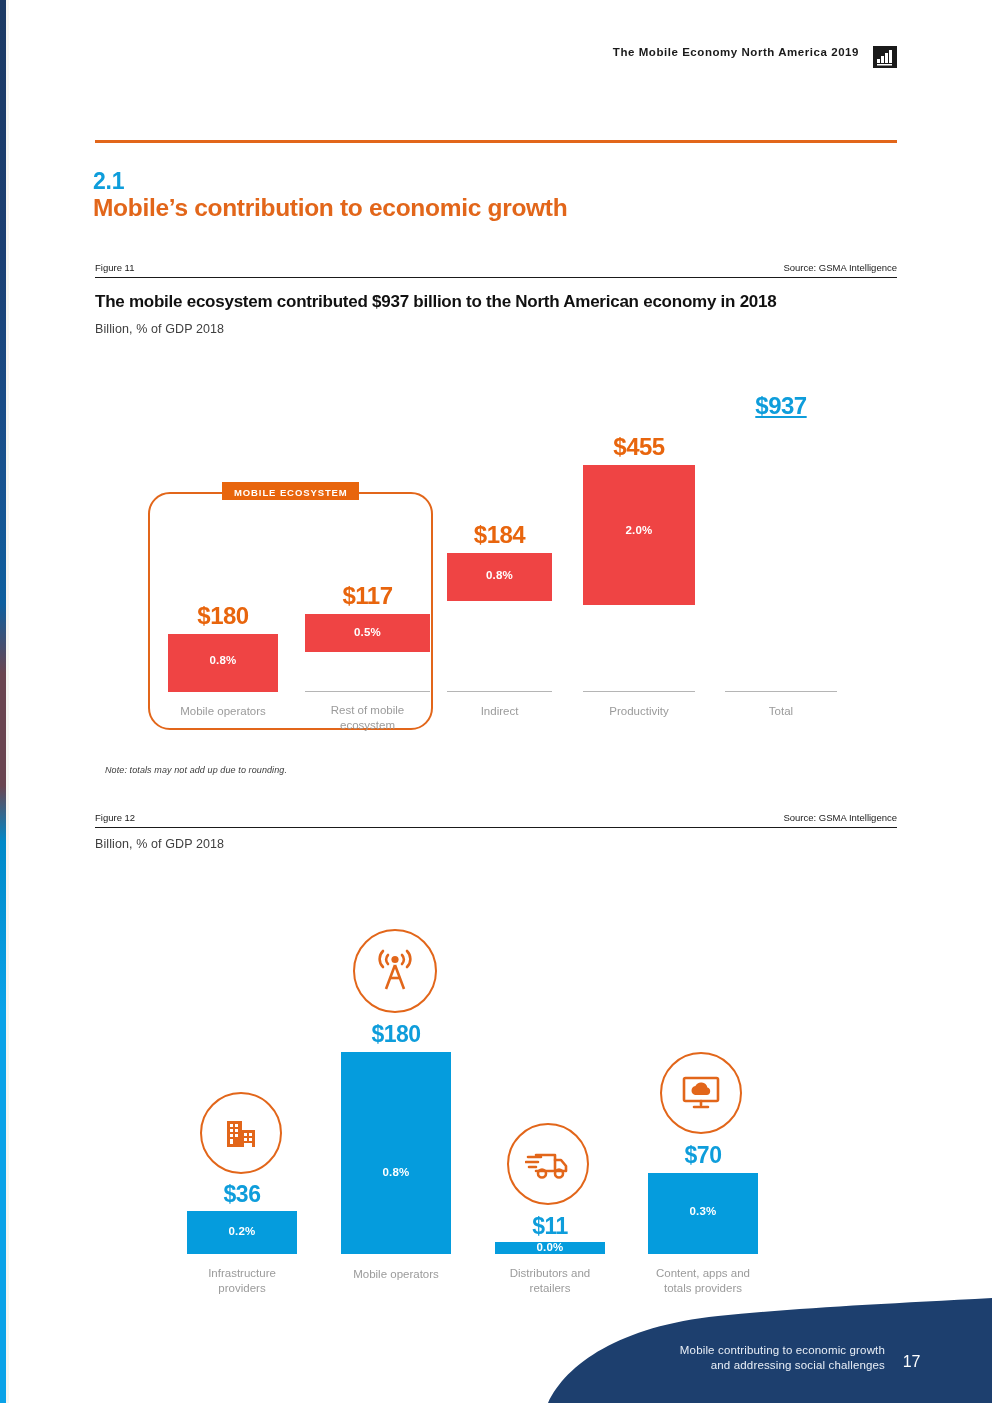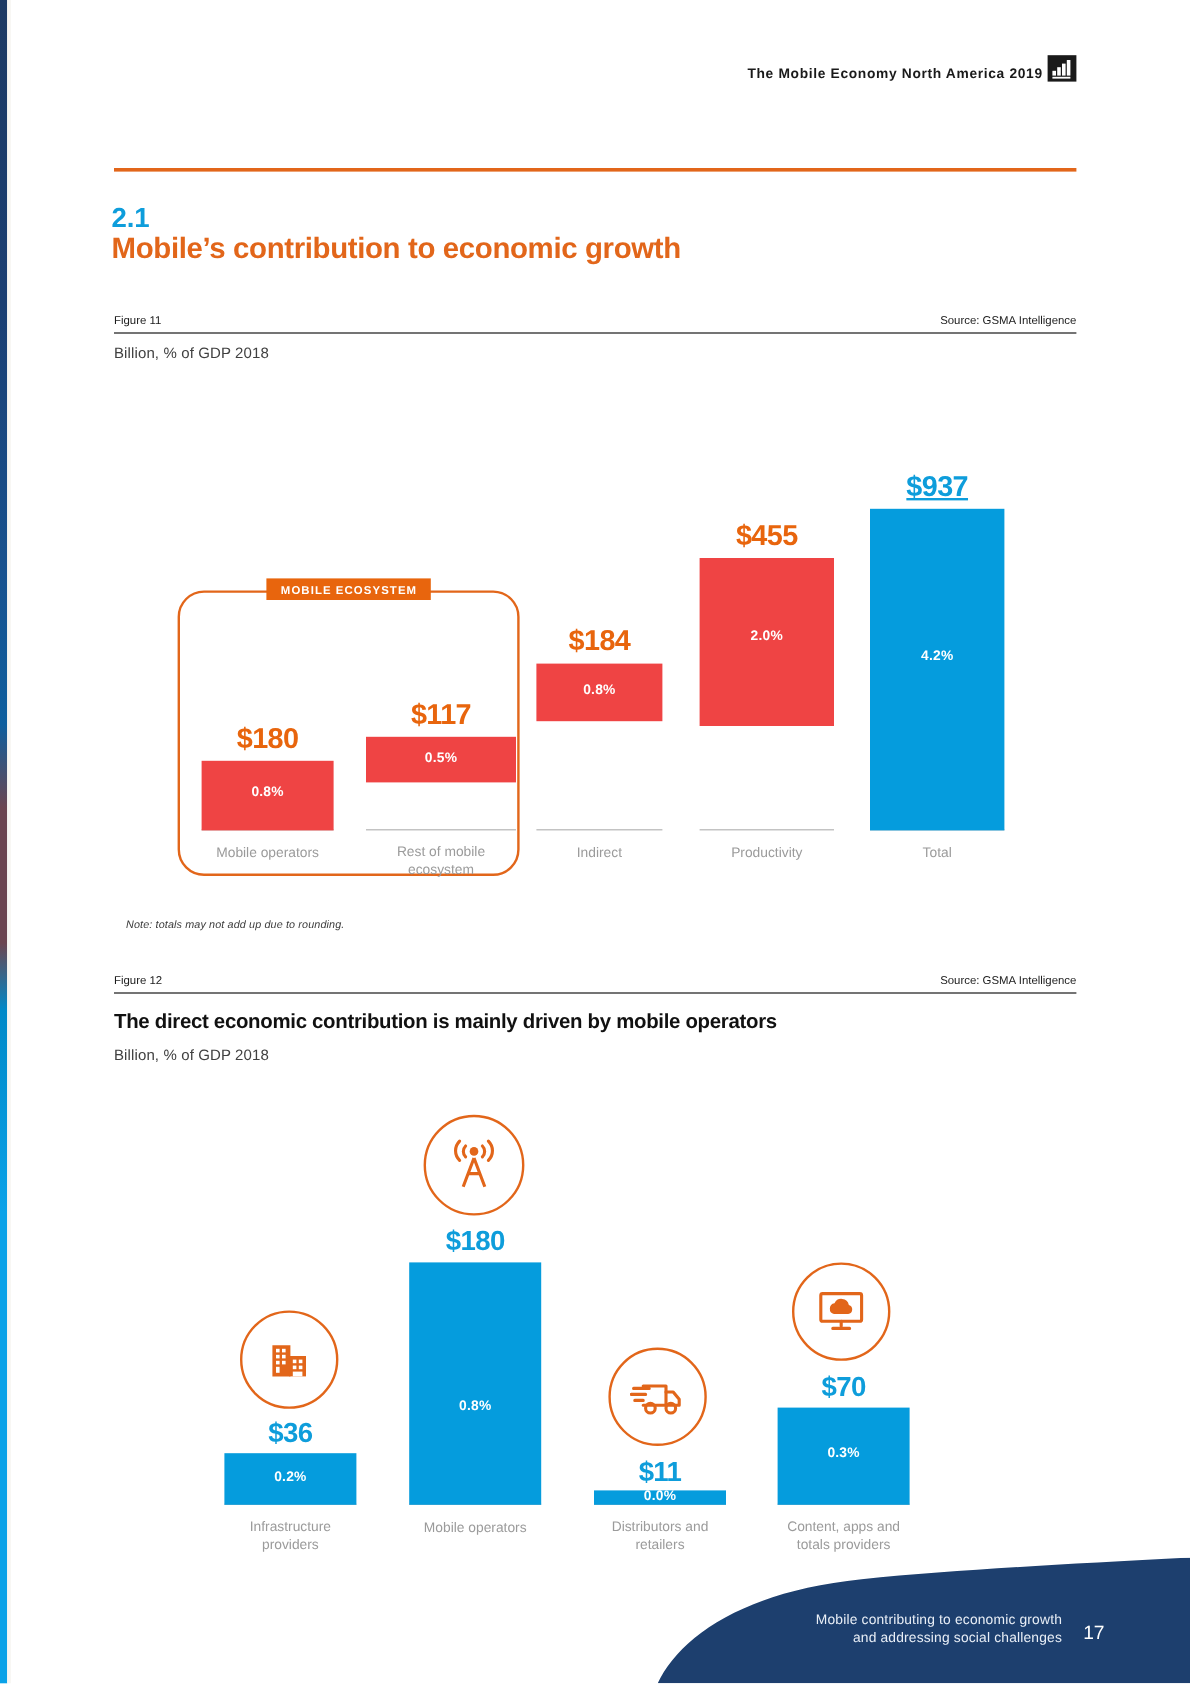--- a/index.html
+++ b/index.html
@@ -31,21 +31,21 @@
     position: absolute;
     left: 6px; top: 0;
     width: 3px; height: 1403px;
     background: #f7f6f2;
   }
 
   
   .page-header {
     position: absolute;
     top: 46px; right: 95px;
-    display: flex; align-items: flex-end; gap: 4px;
+    display: flex; align-items: flex-start; gap: 14px;
   }
   .page-header .ph-title {
     font-size: 11.5px;
     font-weight: bold;
     letter-spacing: 0.55px;
     color: #1a1a1a;
   }
   .gsma-logo {
     width: 24px; height: 22px;
     background: #1a1a1a;
@@ -252,20 +252,21 @@
 
 <div class="rule-orange"></div>
 <div class="sec-num">2.1</div>
 <div class="sec-title">Mobile’s contribution to economic growth</div>
 
 <div class="fig" style="top:262px;">
   <div class="fig-meta">
     <span>Figure 11</span>
     <span class="src">Source: GSMA Intelligence</span>
   </div>
+  <div class="fig-title">The mobile ecosystem contributed $937 billion to the North American economy in 2018</div>
   <div class="fig-sub">Billion, % of GDP 2018</div>
 </div>
 
 <div id="chart1">
 
   <div class="eco-box"></div>
   <div class="eco-tag">MOBILE ECOSYSTEM</div>
 
   <div class="c1-baseline" style="left:73px; width:110px;"></div>
   <div class="c1-bar" style="left:73px; width:110px; bottom:44px; height:58px;">
@@ -298,37 +299,33 @@
   <div class="c1-baseline" style="left:488px; width:112px;"></div>
   <div class="c1-bar" style="left:488px; width:112px; bottom:131px; height:140px;">
     <div class="c1-pct" style="top:59px;">2.0%</div>
   </div>
   <div class="c1-val" style="left:488px; width:112px; bottom:275px;">$455</div>
   <div class="c1-cat" style="left:483px; width:122px; bottom:18px;">
     <span>Productivity</span>
   </div>
 
   <div class="c1-baseline" style="left:630px; width:112px;"></div>
-  <div class="c1-bar blue" style="left:630px; width:112px; bottom:44px; height:268px;">
-    <div class="c1-pct" style="top:117px;">4.2%</div>
-  </div>
   <div class="c1-val blue" style="left:630px; width:112px; bottom:316px;text-decoration:underline;">$937</div>
   <div class="c1-cat" style="left:625px; width:122px; bottom:18px;">
     <span>Total</span>
   </div>
 </div>
 
 <div class="note">Note: totals may not add up due to rounding.</div>
 
 <div class="fig" style="top:812px;">
   <div class="fig-meta">
     <span>Figure 12</span>
     <span class="src">Source: GSMA Intelligence</span>
   </div>
-  <div class="fig-title">The direct economic contribution is mainly driven by mobile operators</div>
   <div class="fig-sub">Billion, % of GDP 2018</div>
 </div>
 
 <div id="chart2">
 
   <div class="c2-baseline" style="left:92px; width:110px;"></div>
   <div class="c2-bar" style="left:92px; width:110px; bottom:46px; height:43px;">
     <div class="c2-pct" style="top:14px;">0.2%</div>
   </div>
   <div class="c2-val" style="left:92px; width:110px; bottom:92px;">$36</div>

